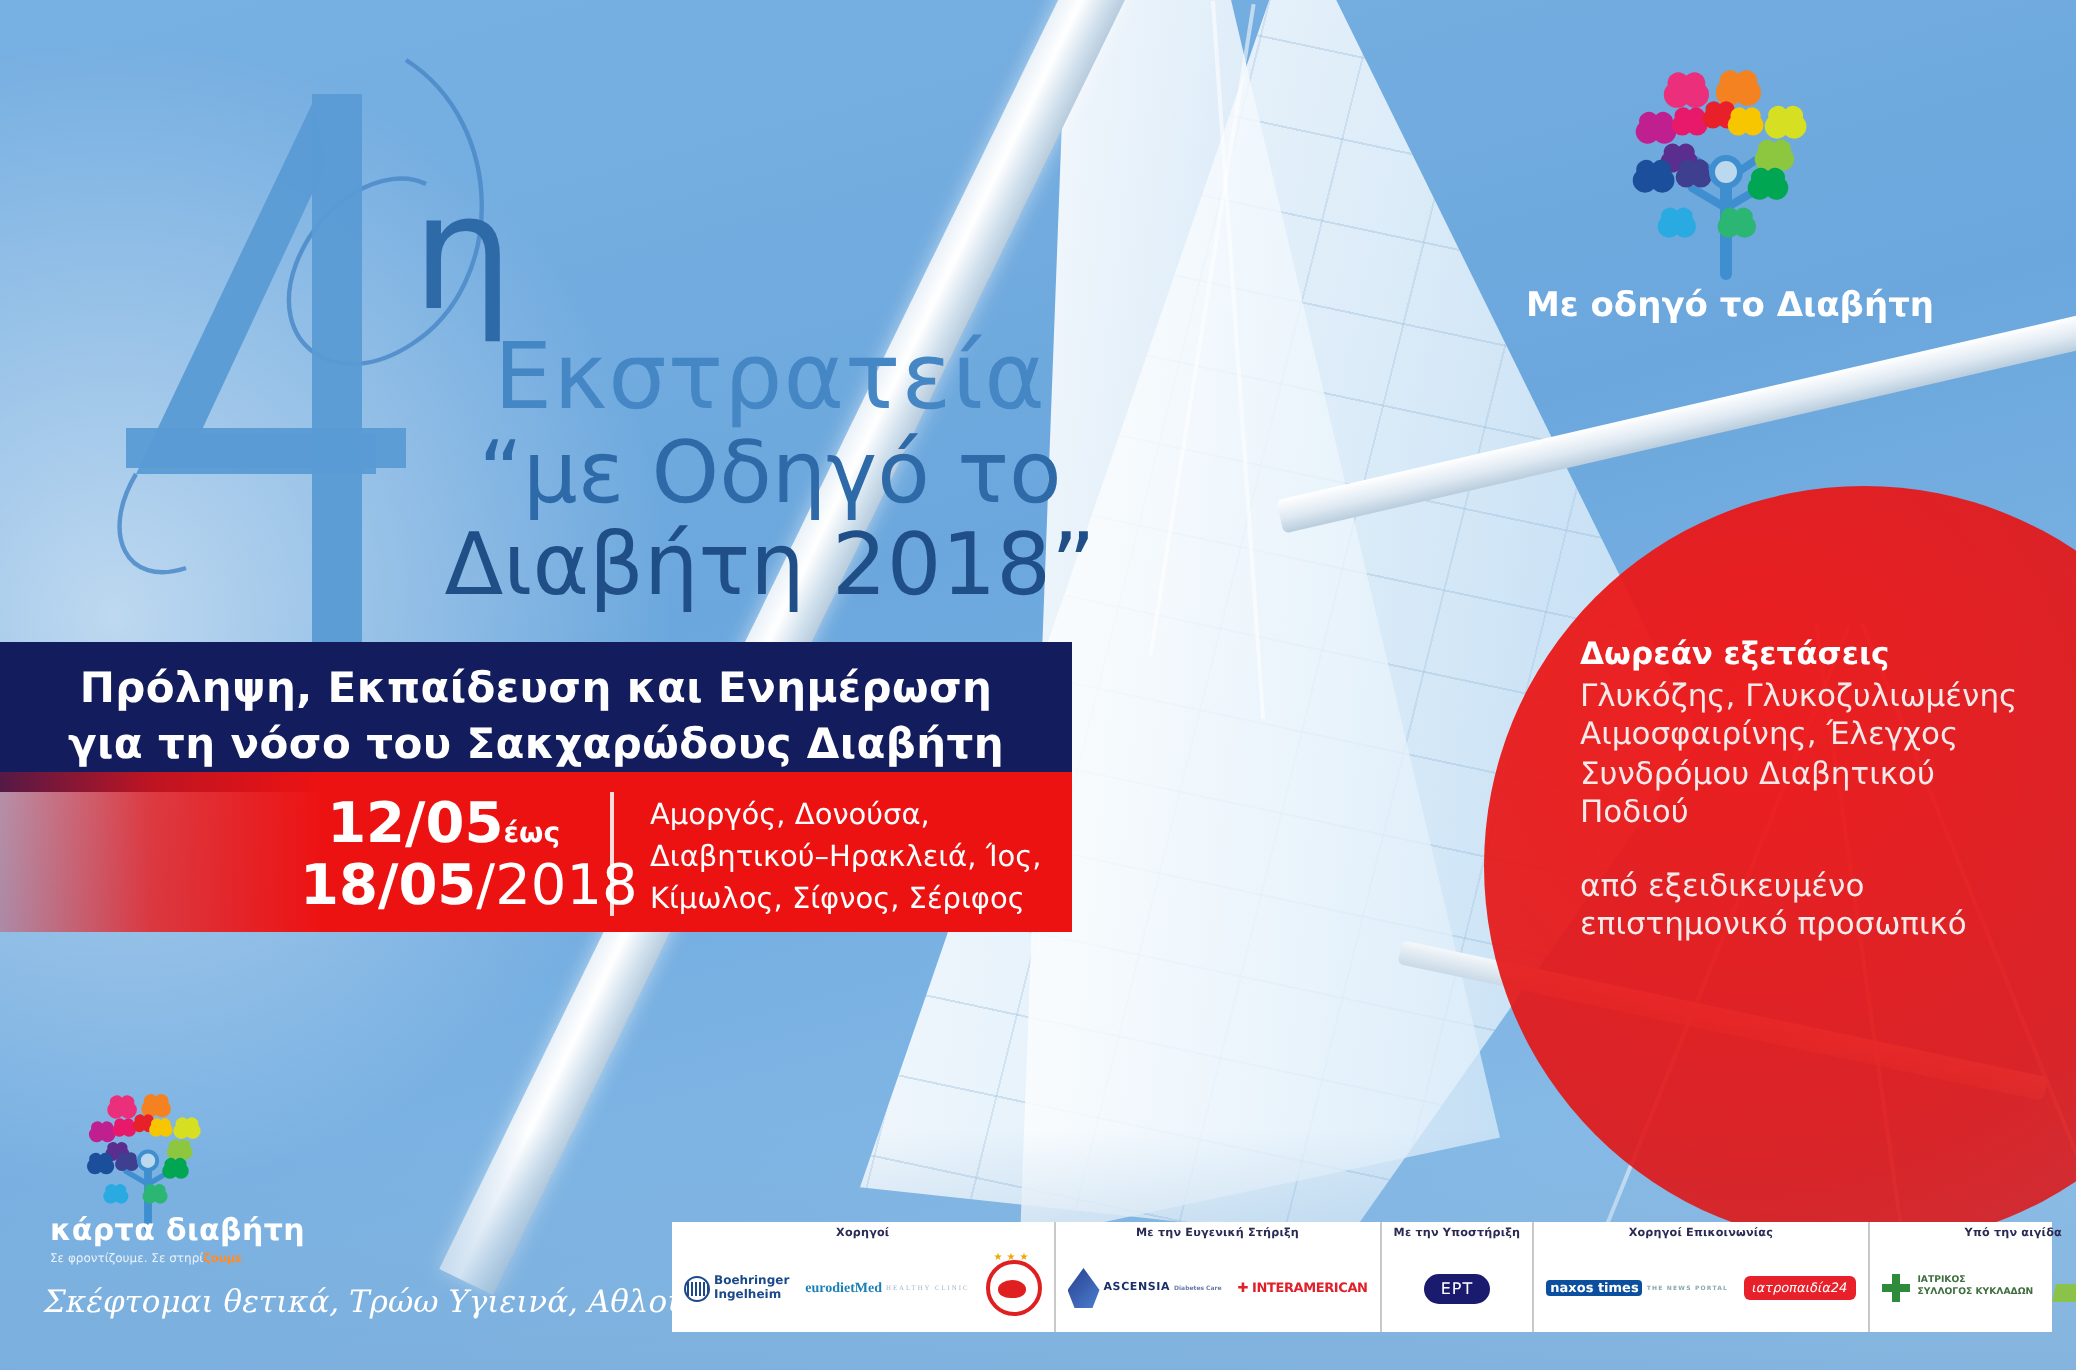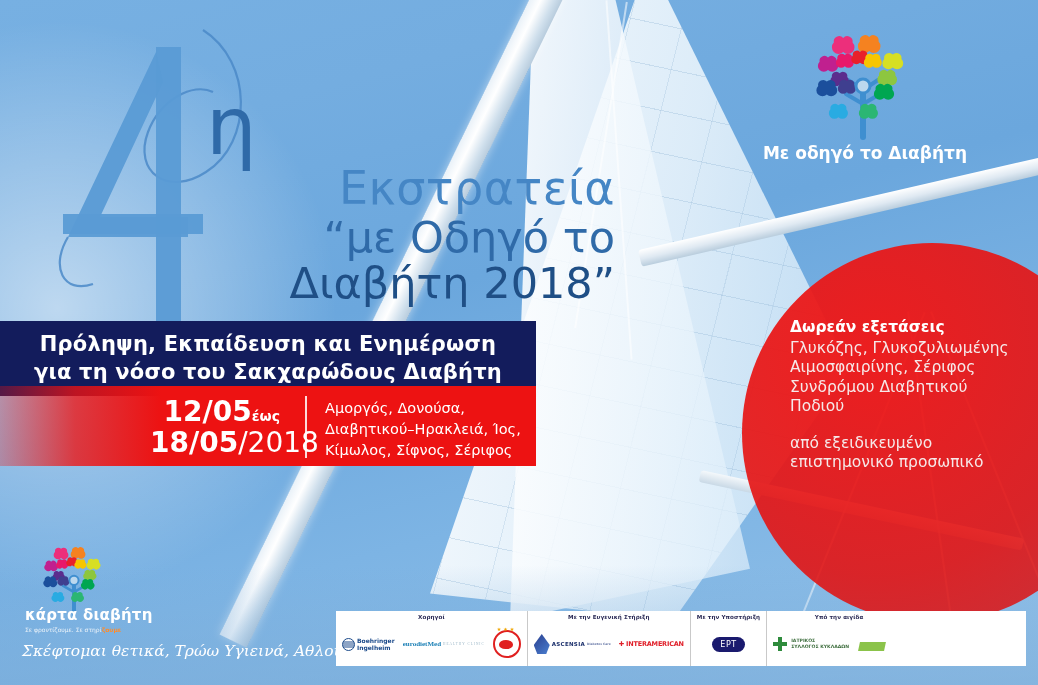--- a/index.html
+++ b/index.html
@@ -44,21 +44,21 @@
        background:radial-gradient(circle at 35% 30%,rgba(240,25,25,.97),rgba(226,20,20,.90) 60%,rgba(214,18,18,.80));
        mix-blend-mode:normal;}
   .circle-text{position:absolute;left:790px;top:318px;width:225px;color:#ffffff;line-height:1.26;}
   .circle-text .h{font-weight:bold;font-size:15.5px;margin-bottom:1px;}
   .circle-text .p{font-size:15.5px;font-weight:400;color:#f6e9e9;}
   .circle-text .gap{height:17px;}
 
   
   .logo4{position:absolute;left:38px;top:22px;width:260px;height:300px;}
   .logo4 svg{position:absolute;left:0;top:0;}
-  .camp-title{position:absolute;left:155px;top:165px;width:460px;color:#3e7ebd;text-align:right;line-height:1.02;}
+  .camp-title{position:absolute;left:155px;top:165px;width:460px;color:#3e7ebd;text-align:center;line-height:1.02;}
   .camp-title .l1{font-size:46px;letter-spacing:.5px;color:#4586c5;}
   .camp-title .l2{font-size:43px;color:#2f6aa8;margin-top:4px;}
   .camp-title .l3{font-size:43px;color:#1f4f86;margin-top:2px;}
 
   
   .navy{position:absolute;left:0;top:321px;width:536px;height:75px;background:#131c5c;
         display:flex;flex-direction:column;justify-content:center;align-items:center;}
   .navy div{color:#fff;font-weight:bold;font-size:21px;line-height:1.32;letter-spacing:.2px;}
 
   
@@ -138,21 +138,21 @@
   <div class="rig r2"></div>
   <div class="rig r3"></div>
   <div class="rig r4"></div>
   <div class="rig r5"></div>
   <div class="bottom-blur"></div>
 
   <div class="red-circle"></div>
   <div class="circle-text">
     <div class="h">Δωρεάν εξετάσεις</div>
     <div class="p">Γλυκόζης, Γλυκοζυλιωμένης</div>
-    <div class="p">Αιμοσφαιρίνης, Σέριφος</div>
+    <div class="p">Αιμοσφαιρίνης, Έλεγχος</div>
     <div class="p">Συνδρόμου Διαβητικού</div>
     <div class="p">Ποδιού</div>
     <div class="gap"></div>
     <div class="p">από εξειδικευμένο</div>
     <div class="p">επιστημονικό προσωπικό</div>
   </div>
 
   <div class="logo4">
     <svg width="260" height="300" viewBox="0 0 260 300">
       <path d="M165 8 C215 40 215 120 168 150 C130 175 95 150 110 110 C122 78 155 60 175 70" fill="none" stroke="#4b8ac8" stroke-width="2.2" opacity=".85"></path>
@@ -284,20 +284,30 @@
       </div>
     </div>
 
     <div class="spgroup">
       <div class="cat">Με την Υποστήριξη</div>
       <div class="splogos">
         <div class="ert">ΕΡΤ</div>
       </div>
     </div>
 
+    <div class="spgroup">
+      <div class="cat">Χορηγοί Επικοινωνίας</div>
+      <div class="splogos">
+        <div class="splogo nt">
+          <span class="blk">naxos times</span>
+          <span class="sub">THE NEWS PORTAL</span>
+        </div>
+        <div class="ir">ιατροπαιδία24</div>
+      </div>
+    </div>
 
     <div class="spgroup">
       <div class="cat">Υπό την αιγίδα</div>
       <div class="splogos">
         <div class="splogo isk">
           <span class="cross"></span>
           <span>
             <span style="display:block">ΙΑΤΡΙΚΟΣ</span>
             <span style="display:block">ΣΥΛΛΟΓΟΣ ΚΥΚΛΑΔΩΝ</span>
           </span>

